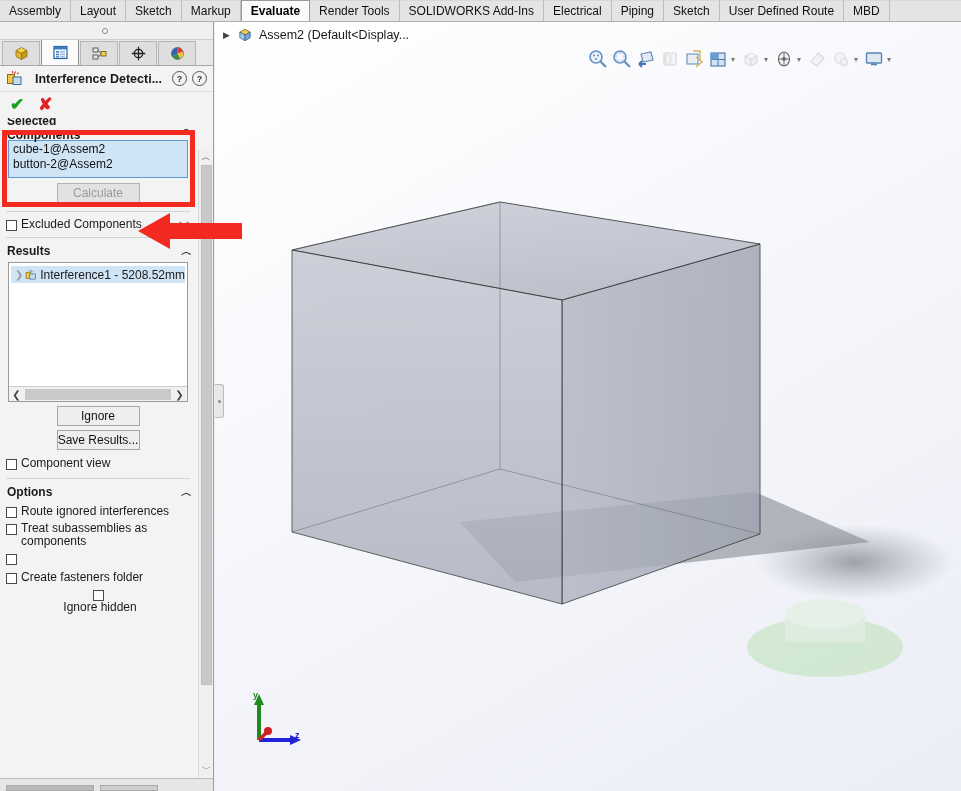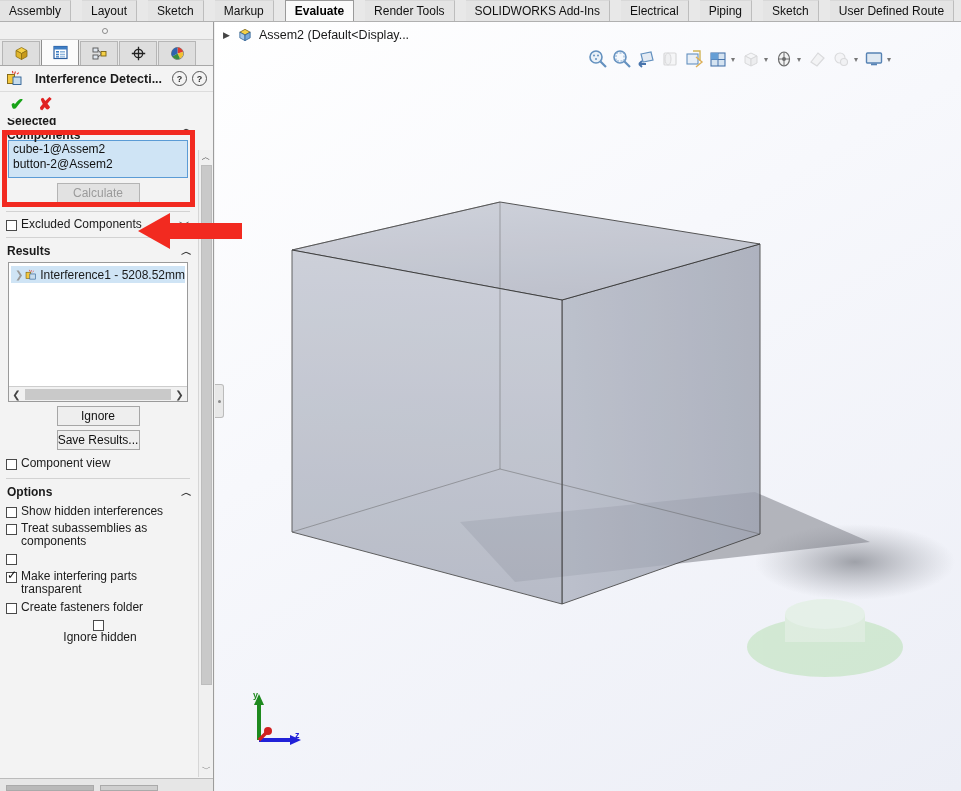--- a/index.html
+++ b/index.html
@@ -11,21 +11,21 @@
     background: #f0f0f0;
     overflow: hidden;
     position: relative;
   }
 
   
   #ribbon-tabs {
     position: absolute; top: 0; left: 0; width: 961px; height: 22px;
     background: #e8e8e8;
     border-bottom: 1px solid #b0b0b0;
-    display: flex; align-items: stretch; gap: 11px;
+    display: flex; align-items: stretch;
   }
   .ribbon-tab {
     display: flex; align-items: center; justify-content: center;
     padding: 0 9px;
     font-size: 12px;
     color: #111;
     background: #e4e4e4;
     border-right: 1px solid #bdbdbd;
     border-top: 1px solid #d8d8d8;
     white-space: nowrap;
@@ -362,32 +362,28 @@
 
     <div class="divider" style="margin-top:6px;"></div>
 
     <div class="section-head">
       <span>Options</span>
       <span class="caret">︿</span>
     </div>
 
     <div class="chk-row" style="align-items:center;">
       <div class="chk"></div>
-      <div class="chk-label">Show hidden interferences</div>
+      <div class="chk-label">Route ignored interferences</div>
     </div>
     <div class="chk-row">
       <div class="chk"></div>
       <div class="chk-label">Treat subassemblies as components</div>
     </div>
     <div class="chk-row">
       <div class="chk"></div>
-    </div>
-    <div class="chk-row">
-      <div class="chk checked"></div>
-      <div class="chk-label">Make interfering parts transparent</div>
     </div>
     <div class="chk-row" style="align-items:center;">
       <div class="chk"></div>
       <div class="chk-label">Create fasteners folder</div>
     </div>
     <div class="chk-row" style="align-items:center;flex-direction:column;">
       <div class="chk"></div>
       <div class="chk-label">Ignore hidden</div>
     </div>
   </div>

